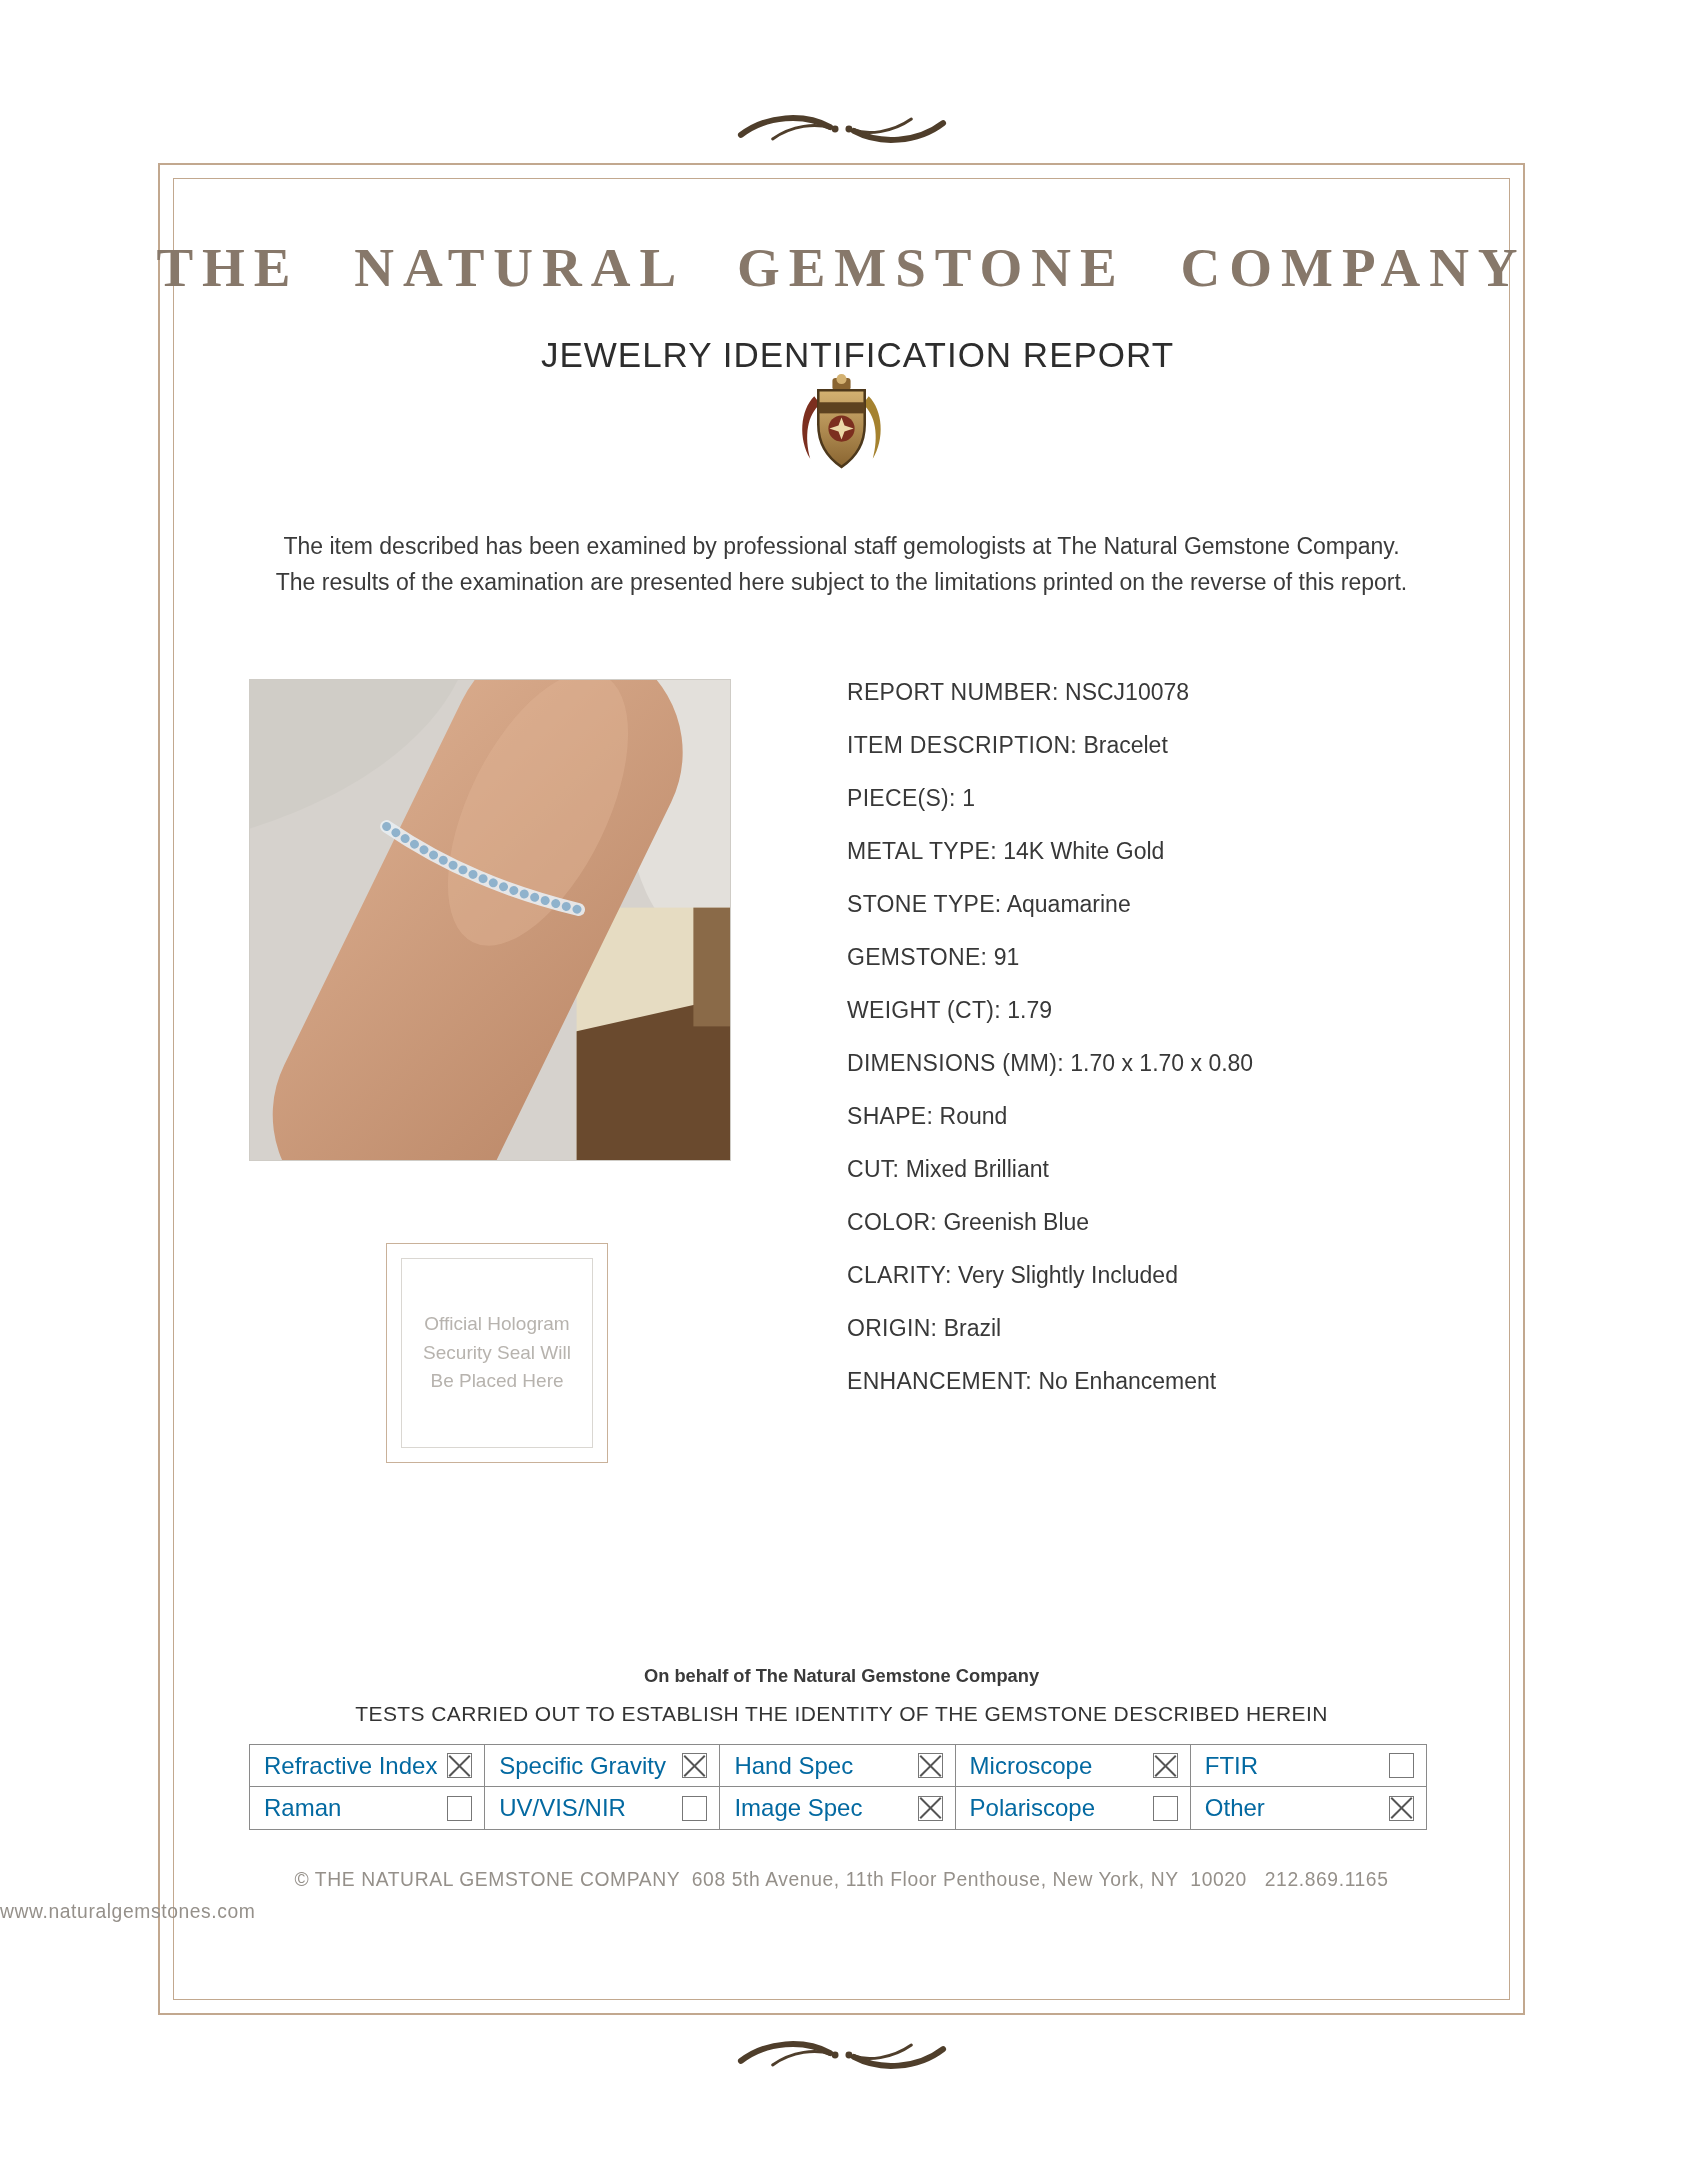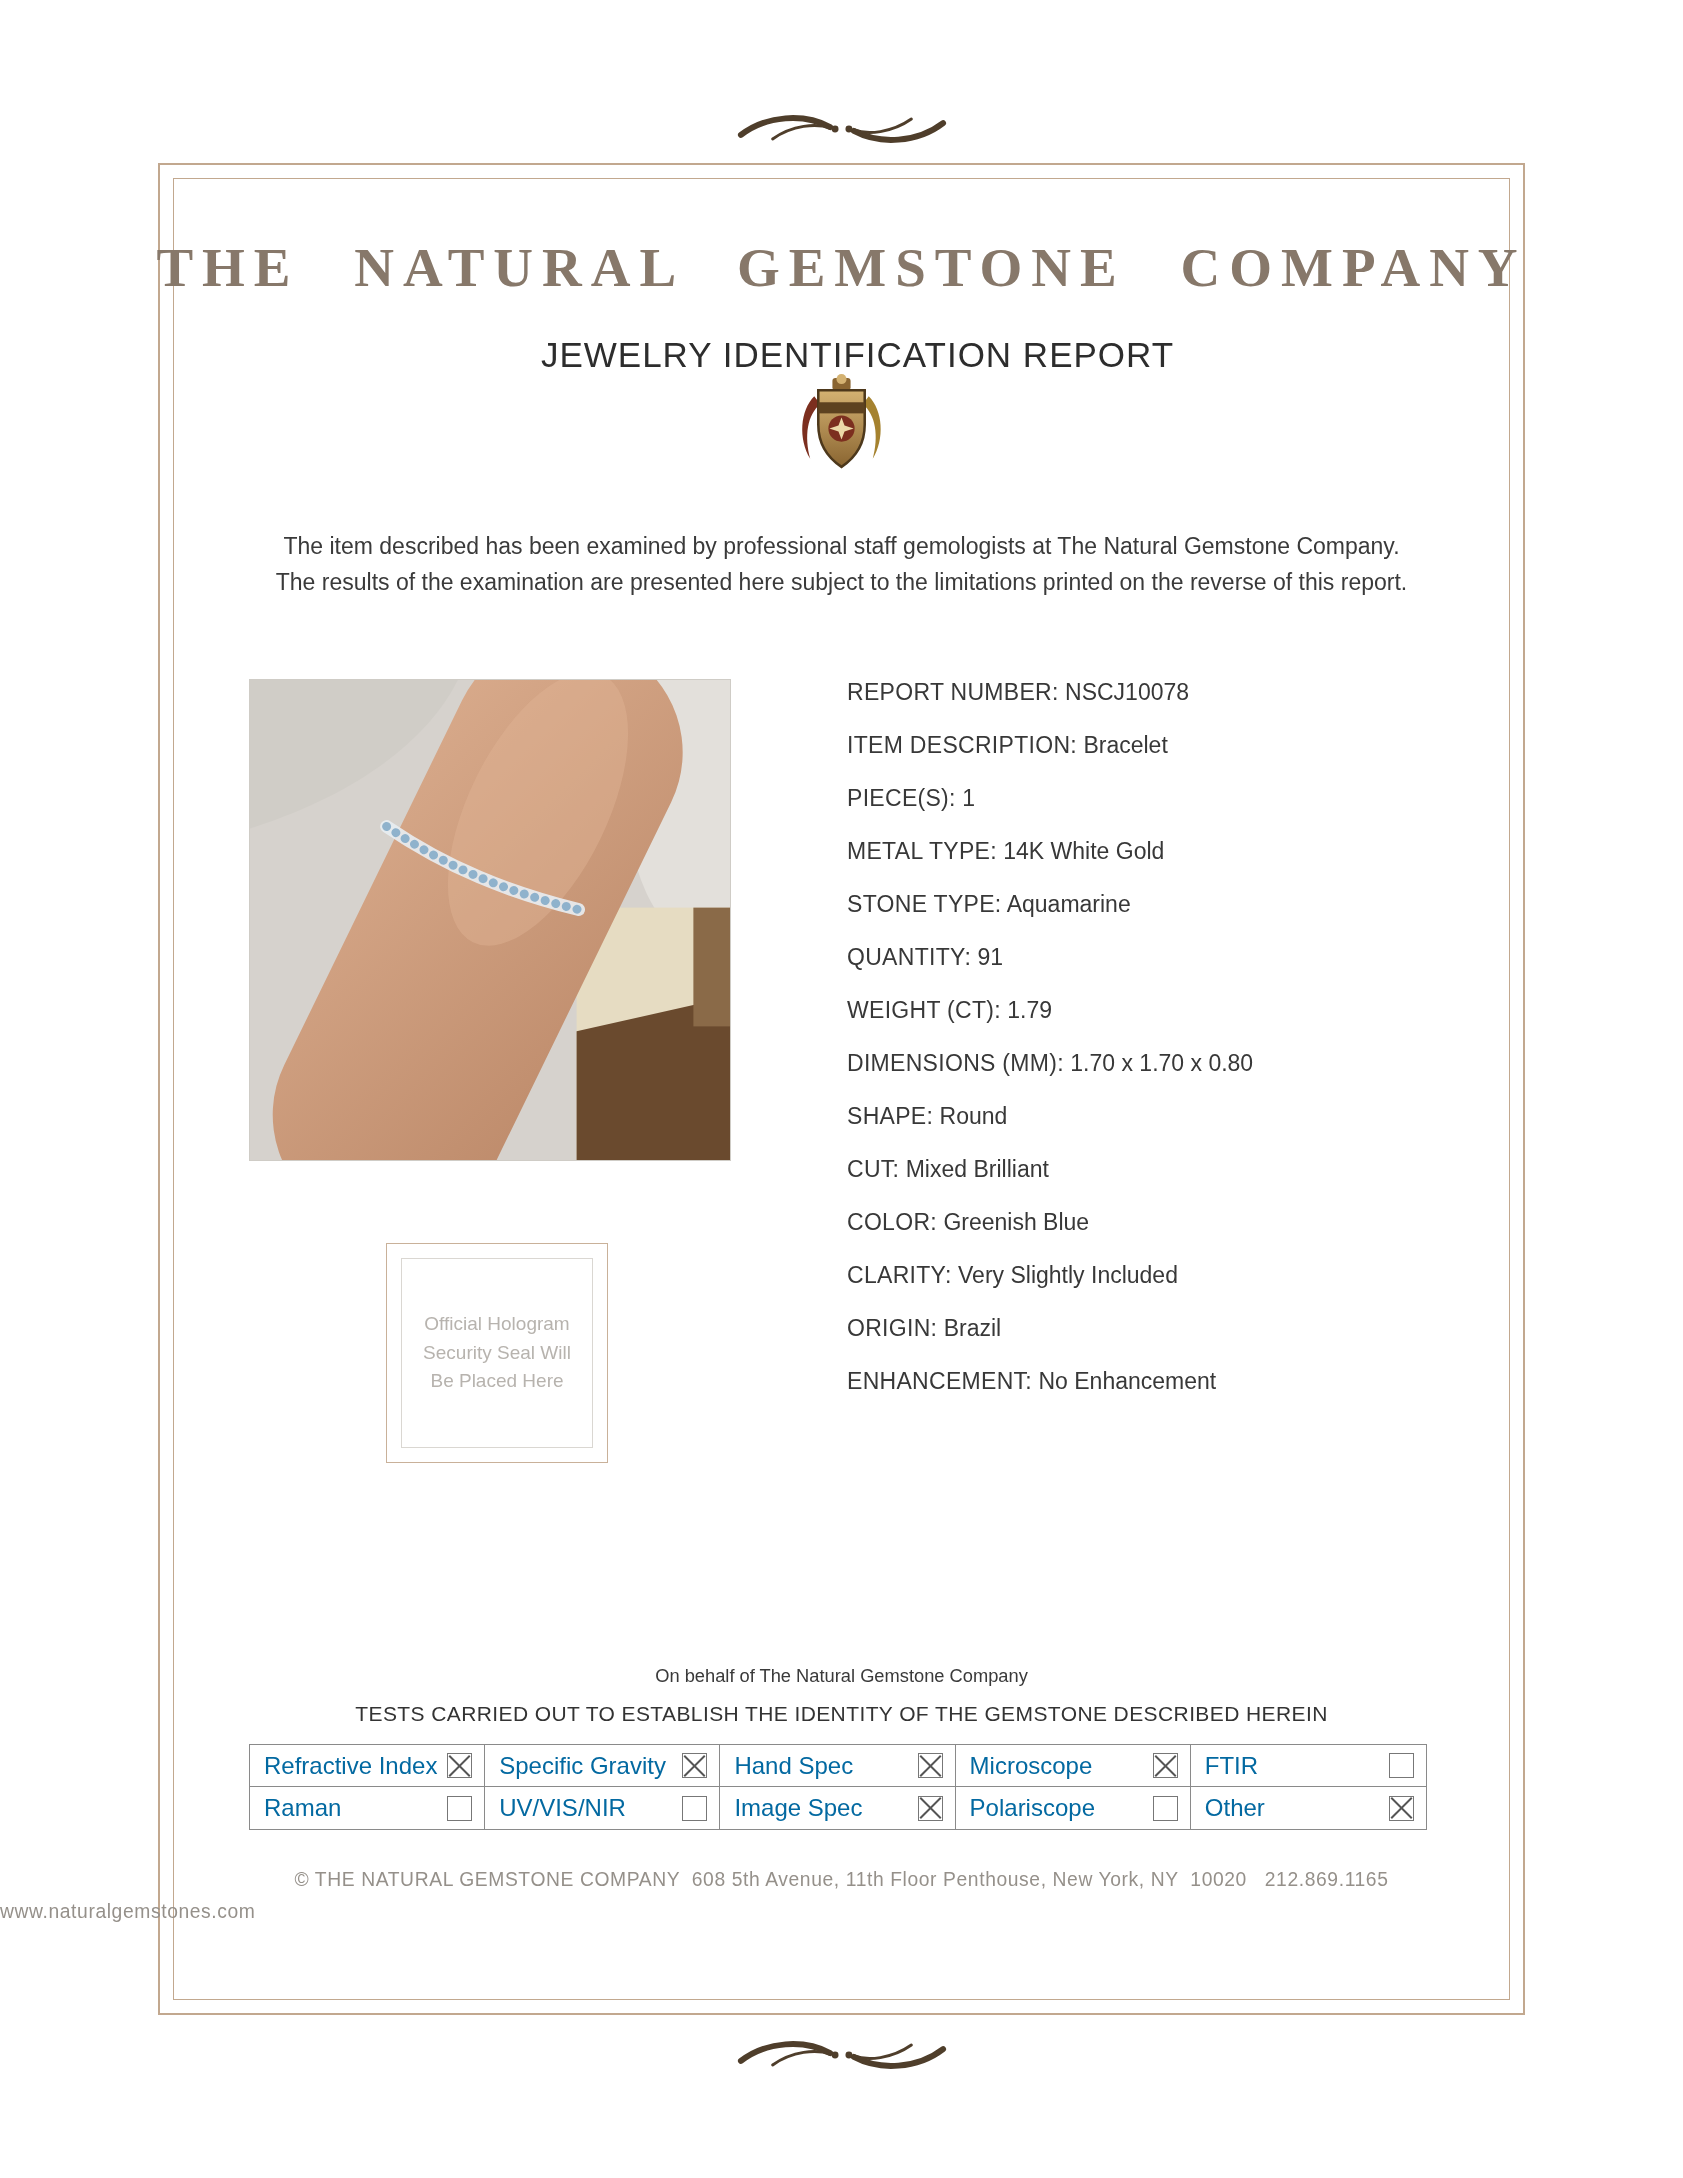--- a/index.html
+++ b/index.html
@@ -37,21 +37,21 @@
   .flabel{letter-spacing:0.3px;}
   .holo{
     position:absolute;left:386px;top:1243px;width:222px;height:220px;
     border:1px solid #c9b199;box-sizing:border-box;padding:14px;background:#fff;
   }
   .holo-inner{
     width:100%;height:100%;box-sizing:border-box;border:1px solid #dad7d2;
     display:flex;flex-direction:column;align-items:center;justify-content:center;
     text-align:center;color:var(--holo_text,#b7b3ae);font-size:19px;line-height:1.5;
   }
-  .on-behalf{position:absolute;top:1665px;left:0;width:100%;text-align:center;font-size:18.3px;color:#3a3a3a;}
+  .on-behalf{position:absolute;top:1665px;left:0;width:100%;text-align:center;font-size:18.3px;color:#3a3a3a;font-weight:bold;}
   .tests-heading{position:absolute;top:1702px;left:0;width:100%;text-align:center;font-size:21px;letter-spacing:0.4px;color:#333;}
   .tests-table{
     position:absolute;left:249px;top:1744px;width:1178px;
     display:grid;grid-template-columns:repeat(5,1fr);
     border:1px solid var(--table_border,#8a8a8a);box-sizing:border-box;background:#fff;
   }
   .tcell{
     display:flex;align-items:center;justify-content:space-between;height:42px;
     padding:0 12px 0 14px;box-sizing:border-box;font-size:24px;color:#0369a1;
     border-right:1px solid var(--table_border,#8a8a8a);
@@ -140,21 +140,21 @@
       <path d="M138 148 C200 190 260 214 332 232" fill="none" stroke="#8fb2cc" stroke-width="9" stroke-linecap="round" stroke-dasharray="0.1 11"></path>
     </svg>
   </div>
 
   <div class="fields">
     <div class="field"><span class="flabel">REPORT NUMBER:</span> <span class="fvalue">NSCJ10078</span></div>
     <div class="field"><span class="flabel">ITEM DESCRIPTION:</span> <span class="fvalue">Bracelet</span></div>
     <div class="field"><span class="flabel">PIECE(S):</span> <span class="fvalue">1</span></div>
     <div class="field"><span class="flabel">METAL TYPE:</span> <span class="fvalue">14K White Gold</span></div>
     <div class="field"><span class="flabel">STONE TYPE:</span> <span class="fvalue">Aquamarine</span></div>
-    <div class="field"><span class="flabel">QUANTITY:</span> <span class="fvalue">91</span></div>
+    <div class="field"><span class="flabel">GEMSTONE:</span> <span class="fvalue">91</span></div>
     <div class="field"><span class="flabel">WEIGHT (CT):</span> <span class="fvalue">1.79</span></div>
     <div class="field"><span class="flabel">DIMENSIONS (MM):</span> <span class="fvalue">1.70 x 1.70 x 0.80</span></div>
     <div class="field"><span class="flabel">SHAPE:</span> <span class="fvalue">Round</span></div>
     <div class="field"><span class="flabel">CUT:</span> <span class="fvalue">Mixed Brilliant</span></div>
     <div class="field"><span class="flabel">COLOR:</span> <span class="fvalue">Greenish Blue</span></div>
     <div class="field"><span class="flabel">CLARITY:</span> <span class="fvalue">Very Slightly Included</span></div>
     <div class="field"><span class="flabel">ORIGIN:</span> <span class="fvalue">Brazil</span></div>
     <div class="field"><span class="flabel">ENHANCEMENT:</span> <span class="fvalue">No Enhancement</span></div>
   </div>
 

